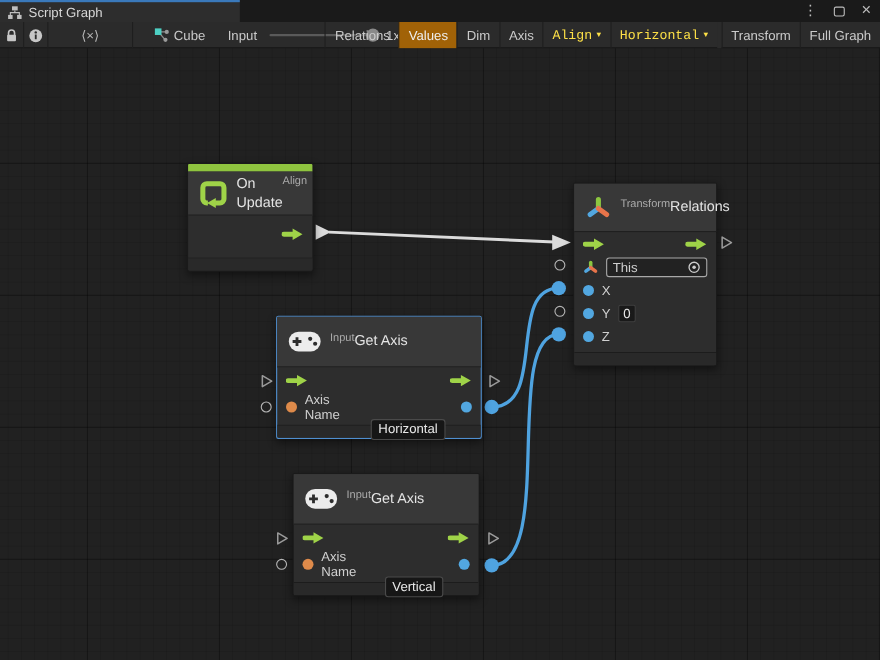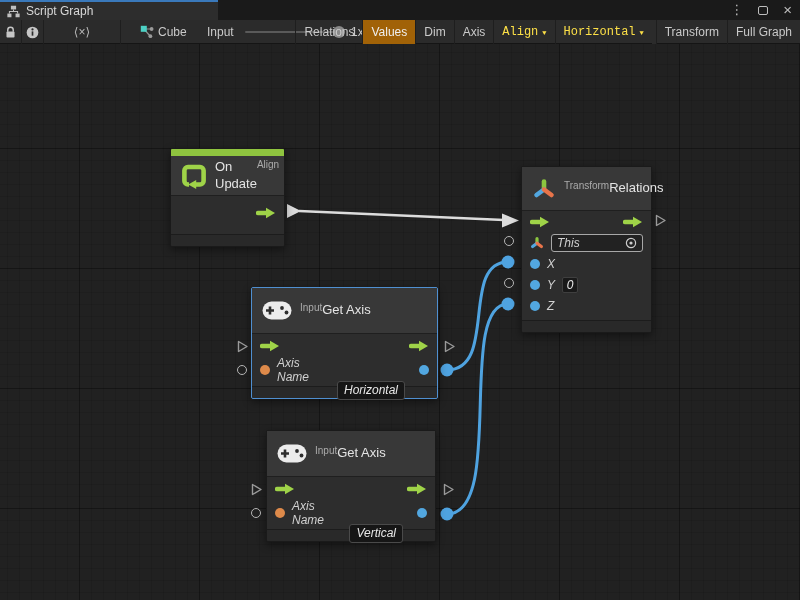--- a/index.html
+++ b/index.html
@@ -45,21 +45,21 @@
 
   
   .node { position:absolute; z-index:3; background:#2D2D2D; border:1px solid #1A1A1A; border-radius:2px;
     box-shadow:0 3px 8px rgba(0,0,0,0.45); cursor:grab; }
   .node.selected { border:1px solid var(--selection); }
   .node-colorbar { height:7px; background:var(--green); border-radius:1px 1px 0 0; }
   .node-header { display:flex; align-items:center; gap:8px; padding:0 10px; background:#383838; border-bottom:1px solid #1F1F1F; }
   .titles { display:flex; flex-direction:row; line-height:1.25; }
   .sub { font-size:10px; color:#ABABAB; }
   .main { font-size:13px; color:#E4E4E4; }
-  .rows { padding-bottom:4px;font-style:italic; }
+  .rows { padding-bottom:4px; }
   .row { display:flex; align-items:center; gap:7px; padding:0 8px; }
   .row-label { font-size:12px; color:#D0D0D0; }
   .node-footer { height:12px; background:#292929; border-top:1px solid #1C1C1C; border-radius:0 0 2px 2px; }
   .spacer { flex:1; }
 
   .dot { width:10px; height:10px; border-radius:50%; flex:0 0 auto; }
   .dot.blue { background:var(--blue); }
   .dot.orange { background:var(--orange); }
 
   .this-field { flex:1; display:flex; align-items:center; height:18px; border:1px solid #A8A8A8; border-radius:3px;

